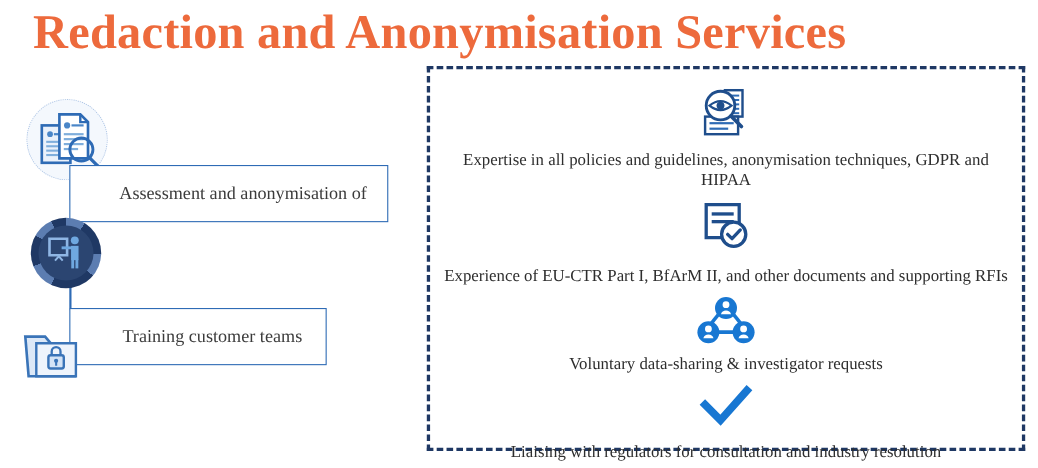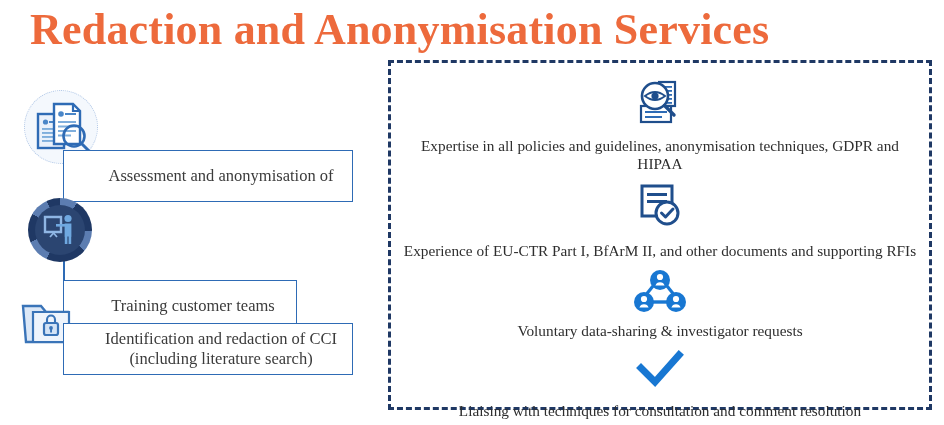--- a/index.html
+++ b/index.html
@@ -167,26 +167,20 @@
   <div class="lic" style="left:20px;top:218px;">
     <svg width="62" height="56" viewBox="0 0 62 56">
       <path d="M3 10 h18 l5 6 h22 v30 h-42 z" fill="#DCE8F7" stroke="#3A74B8" stroke-width="2.4"></path>
       <path d="M13 16 h36 v30 h-36 z" fill="#EEF4FC" stroke="#3A74B8" stroke-width="2.2"></path>
       <rect x="24" y="27" width="14" height="12" rx="2" fill="#D3E3F6" stroke="#3A74B8" stroke-width="2.2"></rect>
       <path d="M27 27 v-3.5 a4 4 0 0 1 8 0 v3.5" fill="none" stroke="#3A74B8" stroke-width="2.1"></path>
       <circle cx="31" cy="32" r="1.9" fill="#3A74B8"></circle>
       <rect x="30.1" y="32.5" width="1.9" height="4" fill="#3A74B8"></rect>
     </svg>
   </div>
-  <div class="lbox" style="left:63px;top:245px;width:290px;height:52px;">
-    <span>
-      <span>Identification and redaction of CCI</span>
-      <span>(including literature search)</span>
-    </span>
-  </div>
 </div>
 
 <div class="panel">
   <div class="grid">
 
     <div class="cell">
       <div class="cell-icon">
         <svg width="58" height="54" viewBox="0 0 58 54">
           <rect x="28" y="6" width="16" height="24" fill="none" stroke="#1F4E8C" stroke-width="2.2"></rect>
           <g fill="#2E6BB5">
@@ -247,21 +241,21 @@
       </div>
       <div class="cell-text">Voluntary data-sharing &amp; investigator requests</div>
     </div>
 
     <div class="cell row2">
       <div class="cell-icon">
         <svg width="54" height="44" viewBox="0 0 54 44">
           <path d="M8 19 l14 14 l24 -27" fill="none" stroke="#1877D2" stroke-width="7" stroke-linecap="square" stroke-linejoin="miter"></path>
         </svg>
       </div>
-      <div class="cell-text">Liaising with techniques for consultation and comment resolution</div>
+      <div class="cell-text">Liaising with regulators for consultation and industry resolution</div>
     </div>
 
     <div class="cell row2">
       <div class="cell-icon">
         <svg width="44" height="46" viewBox="0 0 44 46">
           <circle cx="22" cy="6" r="4.6" fill="#1877D2"></circle>
           <path d="M12 14 h20 v5 h-20 z" fill="#1877D2"></path>
           <path d="M15 19 h14 l-2.5 19 h-9 z" fill="#1877D2"></path>
           <rect x="13" y="38" width="18" height="4.5" fill="#1877D2"></rect>
         </svg>

